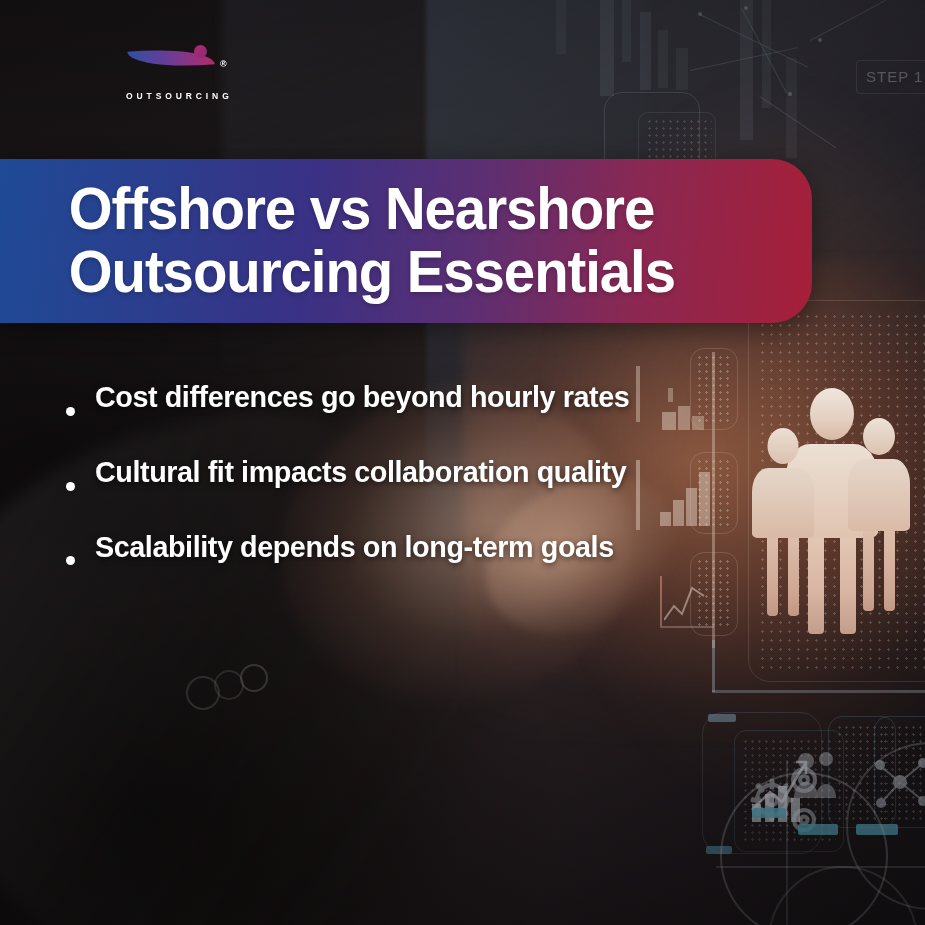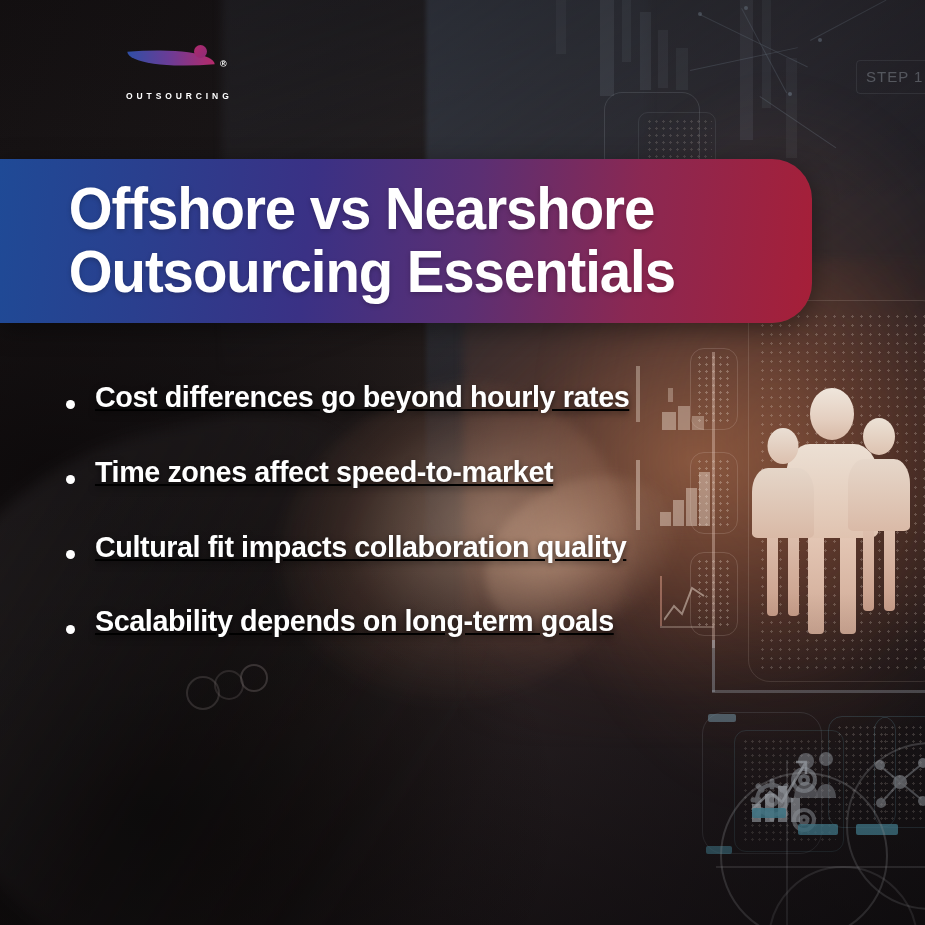--- a/index.html
+++ b/index.html
@@ -167,23 +167,22 @@
     transform-origin:left center;
     text-shadow:0 2px 5px rgba(0,0,0,.22);
     white-space:pre-line;
   }
 
   
   #bullets{
     position:absolute; left:66px; top:378px; width:690px;
   }
   .bullet{
-    display:flex; align-items:center;
+    display:flex; align-items:flex-end;
     margin-bottom:37px;
-    text-decoration:underline;
   }
   .bullet:last-child{ margin-bottom:0; }
   .bullet .dotmark{
     width:9px; height:9px; border-radius:50%;
     background:#ffffff;
     margin-top:16px; margin-right:20px;
     flex:0 0 auto;
   }
   .bullet .btxt{
     color:#ffffff;
@@ -382,23 +381,19 @@
 Outsourcing Essentials</div>
 </div>
 
 <div id="bullets">
   <div class="bullet">
     <span class="dotmark"></span>
     <span class="btxt">Cost differences go beyond hourly rates</span>
   </div>
   <div class="bullet">
     <span class="dotmark"></span>
-    <span class="btxt">Time zones affect speed-to-market</span>
-  </div>
-  <div class="bullet">
-    <span class="dotmark"></span>
     <span class="btxt">Cultural fit impacts collaboration quality</span>
   </div>
   <div class="bullet">
     <span class="dotmark"></span>
     <span class="btxt">Scalability depends on long-term goals</span>
   </div>
 </div>
 
 </body></html>

